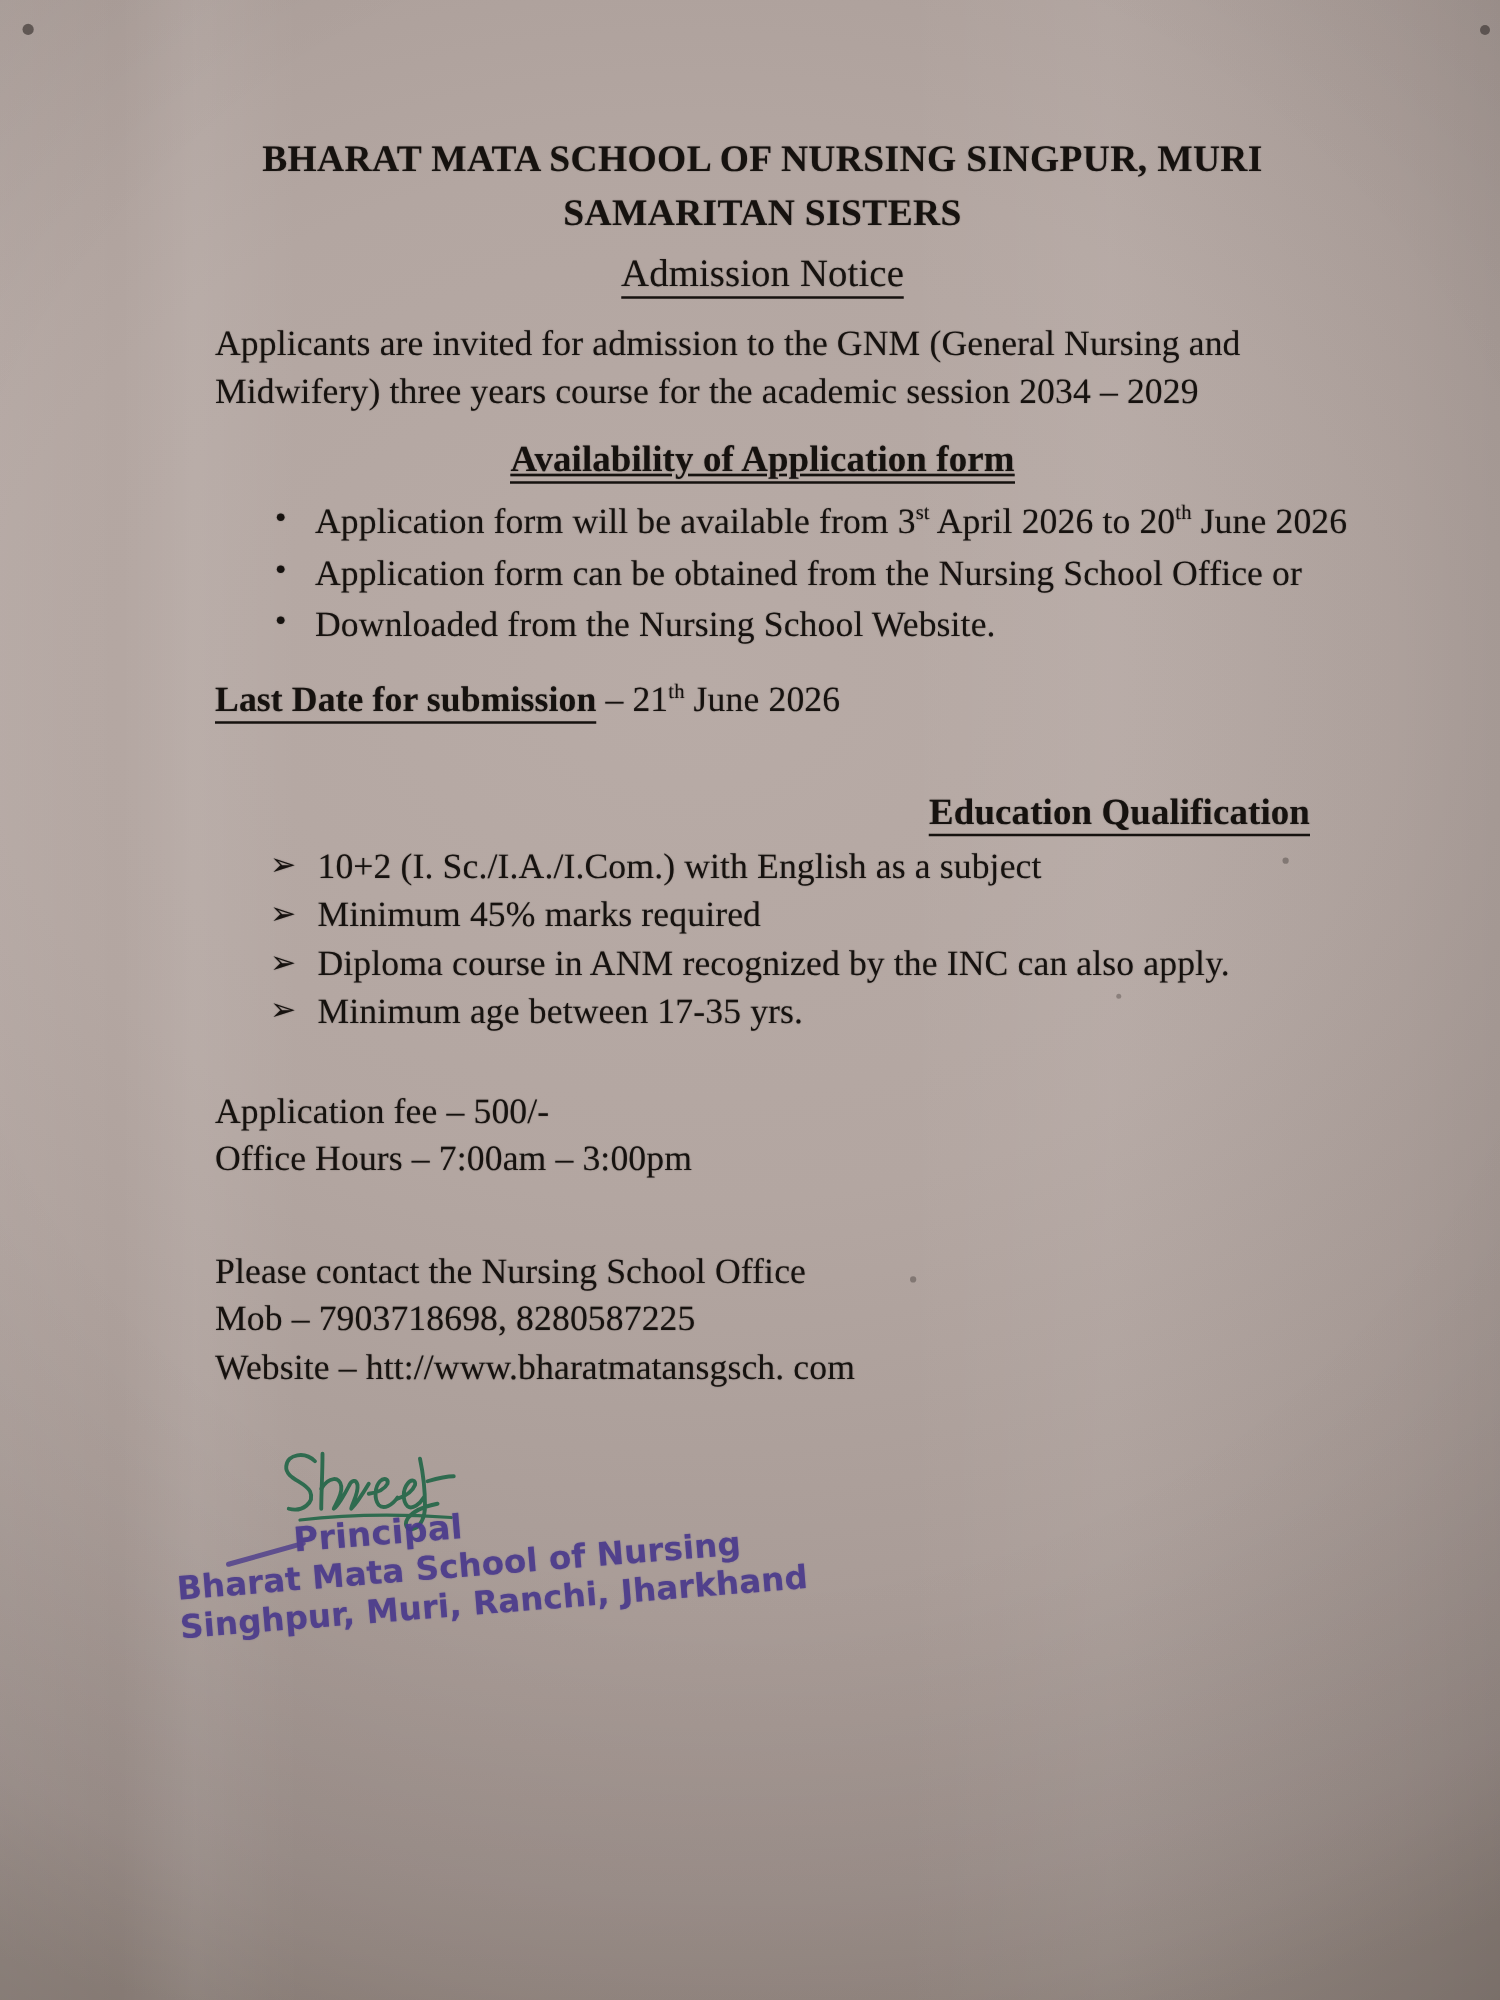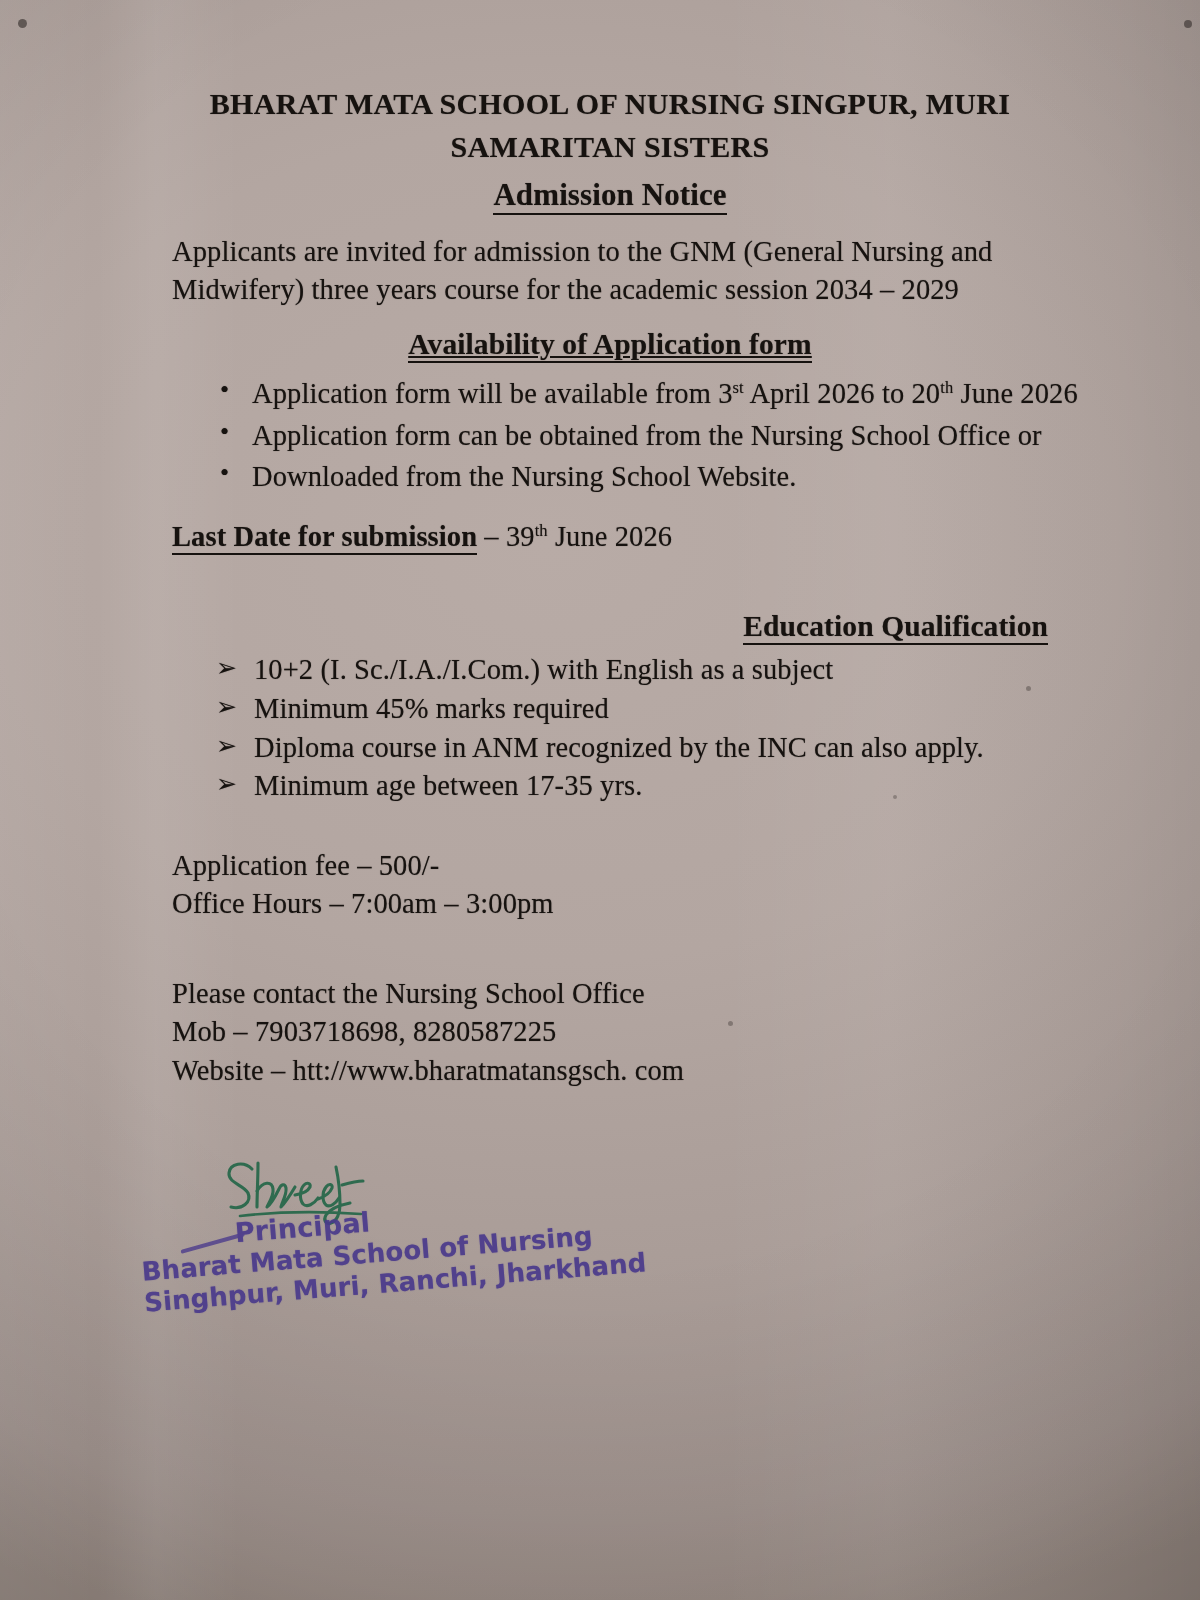--- a/index.html
+++ b/index.html
@@ -71,41 +71,41 @@
     position: absolute;
     left: 0; top: 0;
     width: 1200px;
     height: 1600px;
     color: #16120f;
     z-index: 3;
   }
   .doc {
     position: absolute;
     left: 172px;
-    top: 84px;
+    top: 108px;
     width: 876px;
     font-size: 28px;
     line-height: 1.30;
     letter-spacing: .1px;
     text-shadow: 0 0 1.1px rgba(20,16,14,0.45);
   }
 
   .title-1,
   .title-2 {
     text-align: center;
     font-weight: bold;
     font-size: 30px;
     letter-spacing: .3px;
     line-height: 1.35;
   }
   .title-2 { margin-top: 2px; }
 
   .title-3 {
     text-align: center;
-    font-weight: bold;
+    font-weight: normal;
     font-size: 31px;
     margin-top: 8px;
     margin-bottom: 18px;
   }
   .title-3 span { border-bottom: 2.4px solid #16120f; padding-bottom: 1px; }
 
   .intro {
     font-size: 28.5px;
     line-height: 1.33;
     margin-bottom: 10px;
@@ -277,21 +277,21 @@
       <div class="intro">Applicants are invited for admission to the GNM (General Nursing and Midwifery) three years course for the academic session 2034 – 2029</div>
 
       <div class="section-head-center"><span>Availability of Application form</span></div>
 
       <ul class="dot-list">
         <li><span>Application form will be available from 3</span><sup>st</sup><span> April 2026 to 20</span><sup>th</sup><span> June 2026</span></li>
         <li><span>Application form can be obtained from the Nursing School Office or</span></li>
         <li><span>Downloaded from the Nursing School Website.</span></li>
       </ul>
 
-      <div class="last-date"><b>Last Date for submission</b><span> – 39</span><sup>th</sup><span> June 2026</span></div>
+      <div class="last-date"><b>Last Date for submission</b><span> – 21</span><sup>th</sup><span> June 2026</span></div>
 
       <div class="section-head-left"><span>Education Qualification</span></div>
 
       <ul class="arrow-list">
         <li>10+2 (I. Sc./I.A./I.Com.) with English as a subject</li>
         <li>Minimum 45% marks required</li>
         <li>Diploma course in ANM recognized by the INC can also apply.</li>
         <li>Minimum age between 17-35 yrs.</li>
       </ul>
 

